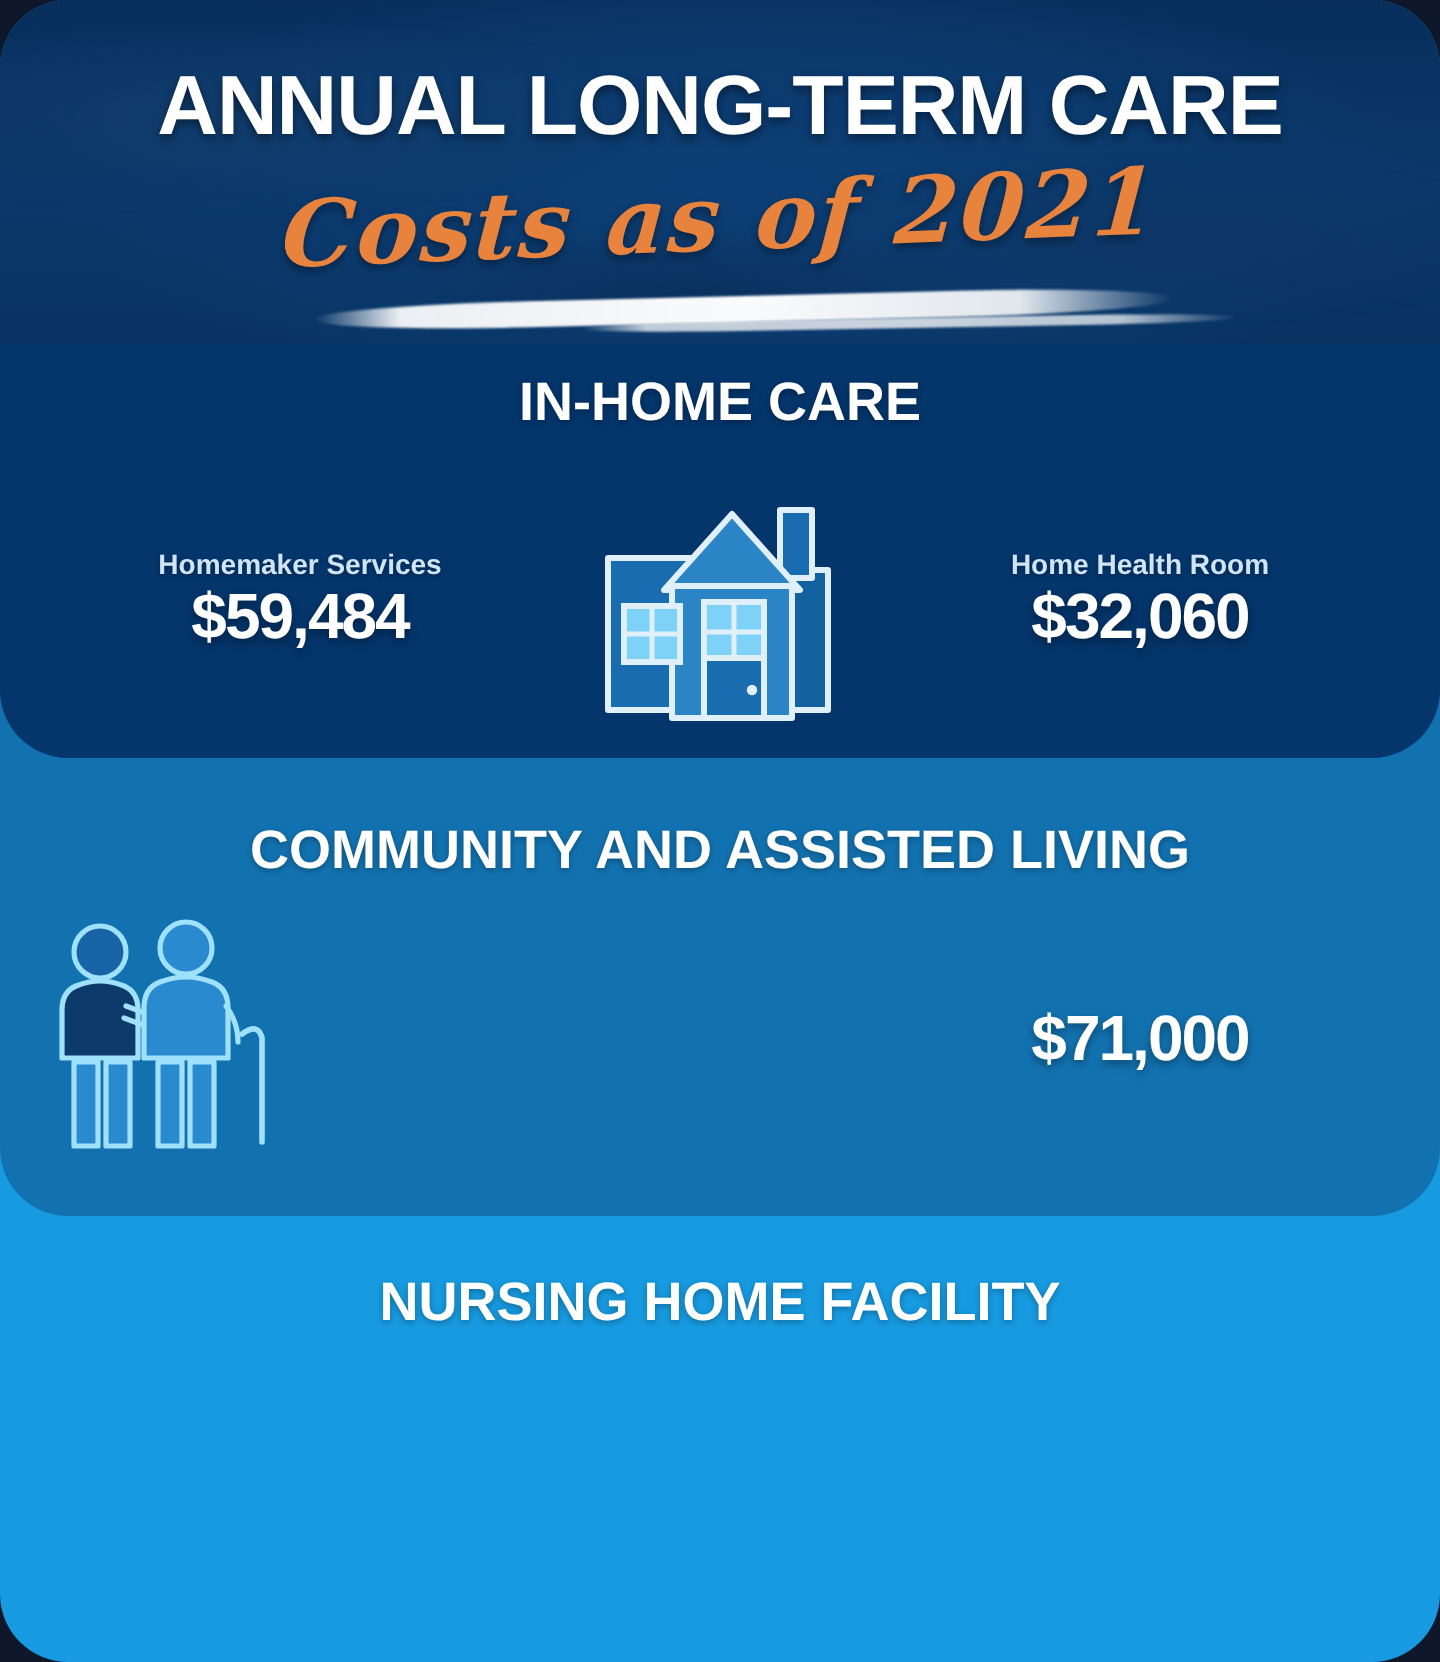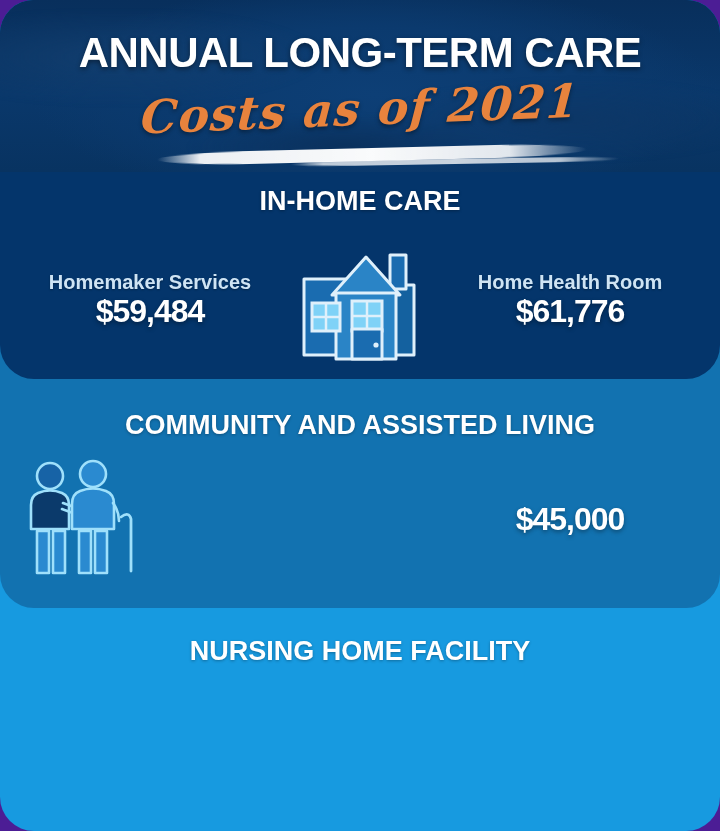--- a/index.html
+++ b/index.html
@@ -11,21 +11,21 @@
     width: 720px;
     height: 831px;
     overflow: hidden;
     font-family: "Liberation Sans", sans-serif;
   }
 
   .poster {
     position: relative;
     width: 720px;
     height: 831px;
-    background: #4c1d95;
+    background: #0f172a;
     overflow: hidden;
   }
 
   
   .band-nursing {
     position: absolute;
     left: 0;
     top: 0;
     width: 720px;
     height: 831px;
@@ -161,21 +161,21 @@
     align-items: center;
     justify-content: space-between;
     width: 700px;
     margin: 0 auto;
   }
   .stat {
     width: 280px;
     text-align: center;
   }
   .stat-label {
-    font-size: 20px;
+    font-size: 14px;
     font-weight: bold;
     line-height: 1.1;
     color: #cfe4f4;
     text-shadow: 0 1px 2px rgba(0,0,0,.3);
     white-space: nowrap;
   }
   .stat-value {
     font-size: 32px;
     font-weight: bold;
     color: #ffffff;
@@ -252,21 +252,21 @@
           <line x1="32" y1="66" x2="32" y2="94" stroke="#dff0fb" stroke-width="2.5"></line>
           <line x1="18" y1="80" x2="46" y2="80" stroke="#dff0fb" stroke-width="2.5"></line>
 
           <path d="M58 92 H88 V122 H58 Z" fill="#1a6cb0" stroke="#dff0fb" stroke-width="3" stroke-linejoin="round"></path>
           <circle cx="82" cy="108" r="2.6" fill="#dff0fb"></circle>
         </svg>
       </div>
 
       <div class="stat">
         <div class="stat-label">Home Health Room</div>
-        <div class="stat-value">$61,776</div>
+        <div class="stat-value">$32,060</div>
       </div>
     </div>
   </div>
 
   <div class="section" id="sec-community">
     <div class="section-heading">COMMUNITY AND ASSISTED LIVING</div>
     <div class="row">
 
       <div class="icon-slot">
         <svg width="126" height="120" viewBox="0 0 126 120" aria-hidden="true">
@@ -286,21 +286,21 @@
           <path d="M62 72 h12 v42 h-12 Z" fill="#2a8ad0" stroke="#9fe0fb" stroke-width="2.6" stroke-linejoin="round"></path>
           <path d="M78 72 h12 v42 h-12 Z" fill="#2a8ad0" stroke="#9fe0fb" stroke-width="2.6" stroke-linejoin="round"></path>
 
           <path d="M96 44 q6 8 6 18" fill="none" stroke="#9fe0fb" stroke-width="2.6" stroke-linecap="round"></path>
 
           <path d="M104 58 q8 -6 10 2 v52" fill="none" stroke="#9fe0fb" stroke-width="2.8" stroke-linecap="round"></path>
         </svg>
       </div>
 
       <div class="stat">
-        <div class="stat-value">$45,000</div>
+        <div class="stat-value">$71,000</div>
       </div>
     </div>
   </div>
 
   <div class="section" id="sec-nursing">
     <div class="section-heading">NURSING HOME FACILITY</div>
   </div>
 
 </div>
 

